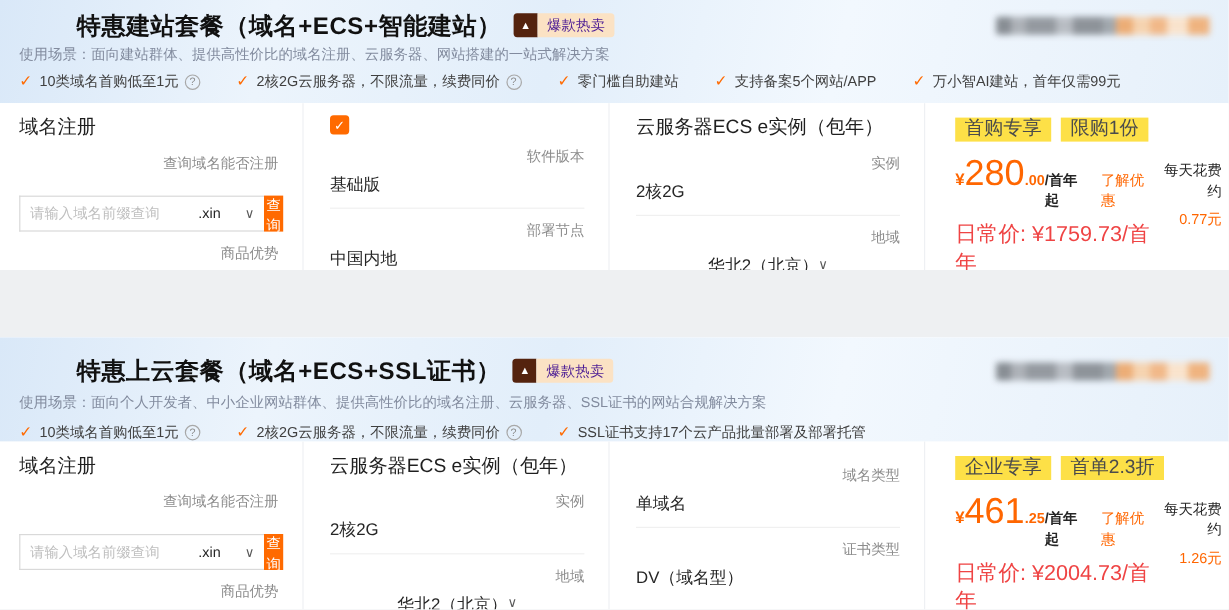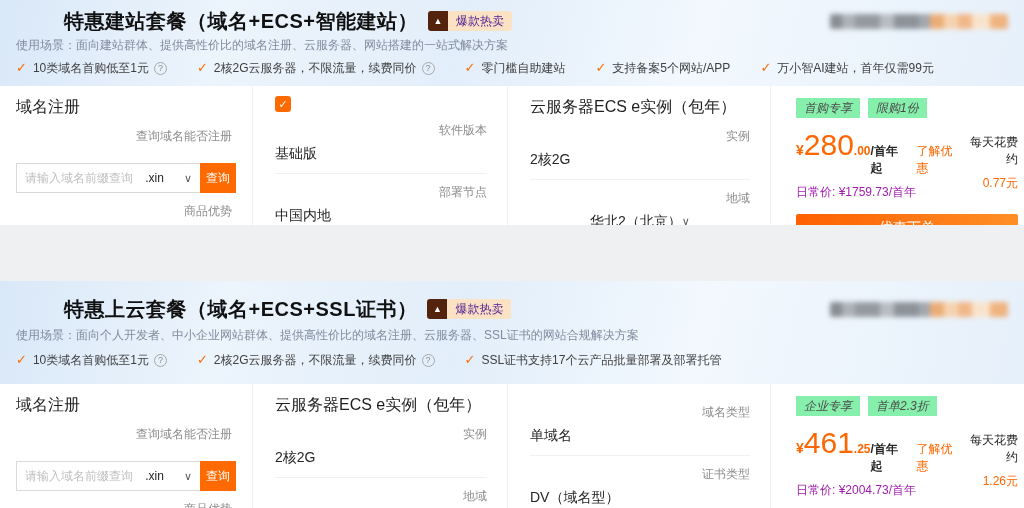--- a/index.html
+++ b/index.html
@@ -12,21 +12,21 @@
   .card { background:#fff; overflow:hidden; }
   .card1 { height:225px; }
   .card2 { height:227px; }
   .gap { height:56px; }
 
   
   .card-header {
     background: linear-gradient(103deg,#d9e8f8 0%,#ecf4fc 22%,#e2eefa 45%,#f2f8fe 68%,#e6f0fa 100%);
     padding: 8px 16px 10px 16px;
   }
-  .card2 .card-header { padding-top:15px; padding-bottom:16px; }
+  .card2 .card-header { padding-top:15px; padding-bottom:0; }
   .header-top { display:flex; align-items:center; height:26px;margin-left:48px; }
   .pkg-title { font-size:20px; font-weight:bold; color:#111; letter-spacing:.5px; }
   .hot-badge { display:flex; align-items:stretch; margin-left:10px; height:20px; }
   .hot-icon {
     width:20px; height:20px; background:#54230e; border-radius:3px 0 0 3px;
     color:#fff; font-size:9px; display:flex; align-items:center; justify-content:center;
   }
   .hot-label {
     background:#fbe2c4; color:#4c1d95; font-size:12px; padding:0 8px;
     display:flex; align-items:center; border-radius:0 3px 3px 0;
@@ -69,43 +69,43 @@
 
   
   .domain-input { display:flex; margin-top:20px; height:30px; width:220px; }
   .input-box {
     flex:1; border:1px solid #d9d9d9; border-right:none;
     display:flex; align-items:center; padding:0 8px; background:#fff;
   }
   .placeholder { color:#bfbfbf; font-size:12px; flex:1; }
   .tld-select { display:flex; align-items:center; gap:20px; font-size:12px; color:#262626; cursor:pointer; }
   .search-btn {
-    width:36px; border:none; background:#ff6a00; color:#fff; font-size:12px; cursor:pointer;
+    width:16px; border:none; background:#ff6a00; color:#fff; font-size:12px; cursor:pointer;
     font-family:inherit;
   }
 
   
   .cb-row { display:flex; align-items:center; }
   .checkbox {
     width:16px; height:16px; background:#ff6a00; border-radius:3px; margin-right:8px;
     color:#fff; font-size:11px; display:flex; align-items:center; justify-content:center;
     cursor:pointer;
   }
 
   
   .badges { display:flex; gap:8px; }
-  .badge { background:#86efac; color:#4b4b4b; font-size:12px; padding:3px 8px; line-height:14px;font-style:italic; }
+  .badge { background:#fde047; color:#4b4b4b; font-size:16px; padding:3px 8px; line-height:14px; }
   .price-flex { display:flex; justify-content:space-between; align-items:flex-start; margin-top:12px; }
   .price-line { display:flex; align-items:baseline; }
   .currency { color:#ff6600; font-size:14px; font-weight:600; }
   .price-num { color:#ff6600; font-size:30px; font-weight:500; line-height:30px; }
   .sfx-orange { color:#ff6600; font-size:12px; font-weight:700; }
   .sfx-dark { color:#262626; font-size:12px; font-weight:700; }
   .discount-link { color:#ff6600; font-size:12px; margin-left:10px; cursor:pointer; text-decoration:none; }
-  .daily { color:#a21caf; font-size:12px; margin-top:7px; }
+  .daily { color:#ef4444; font-size:18px; margin-top:7px; }
   .perday { text-align:right; font-size:12px; color:#262626; padding-top:4px; }
   .perday-value { color:#ff6600; margin-top:7px; }
   .order-btn {
     margin-top:13px; width:100%; height:27px; border:none; border-radius:2px;
     background:linear-gradient(90deg,#ff6000,#ff8e26); color:#fff; font-size:14px;
     cursor:pointer; font-family:inherit;
   }
 </style>
 </head>
 <body>

